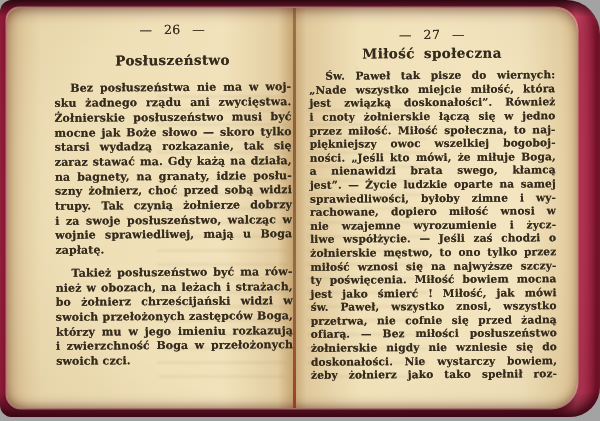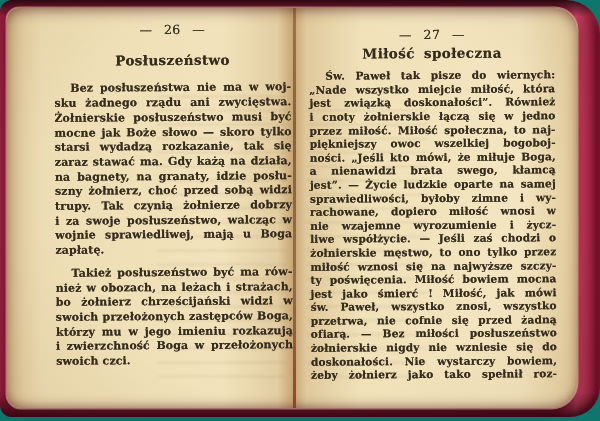--- a/index.html
+++ b/index.html
@@ -1,18 +1,18 @@
 <!DOCTYPE html>
 <html><head>
 <meta charset="utf-8">
 <style>
   html,body{margin:0;padding:0;background:#0b0406;}
   .scene{
     position:relative;width:600px;height:421px;overflow:hidden;
-    background:#0f766e;
+    background:#a3a3a3;
     font-family:"DejaVu Serif","Liberation Serif",serif;
   }
   
   .cover{
     position:absolute;left:0;top:0;right:0;bottom:4px;
     background:
       linear-gradient(90deg, rgba(0,0,0,.25) 0%, rgba(0,0,0,0) 4%, rgba(0,0,0,0) 93%, rgba(255,170,180,.25) 96%, rgba(0,0,0,.3) 99.5%),
       radial-gradient(130% 110% at 35% 45%, #cf2a54 0%, #bb1f46 50%, #931435 100%);
     border-radius:12px 34px 30px 12px;
     box-shadow: inset 0 3px 5px rgba(255,150,160,.18), inset -3px -4px 7px rgba(60,0,12,.55);

